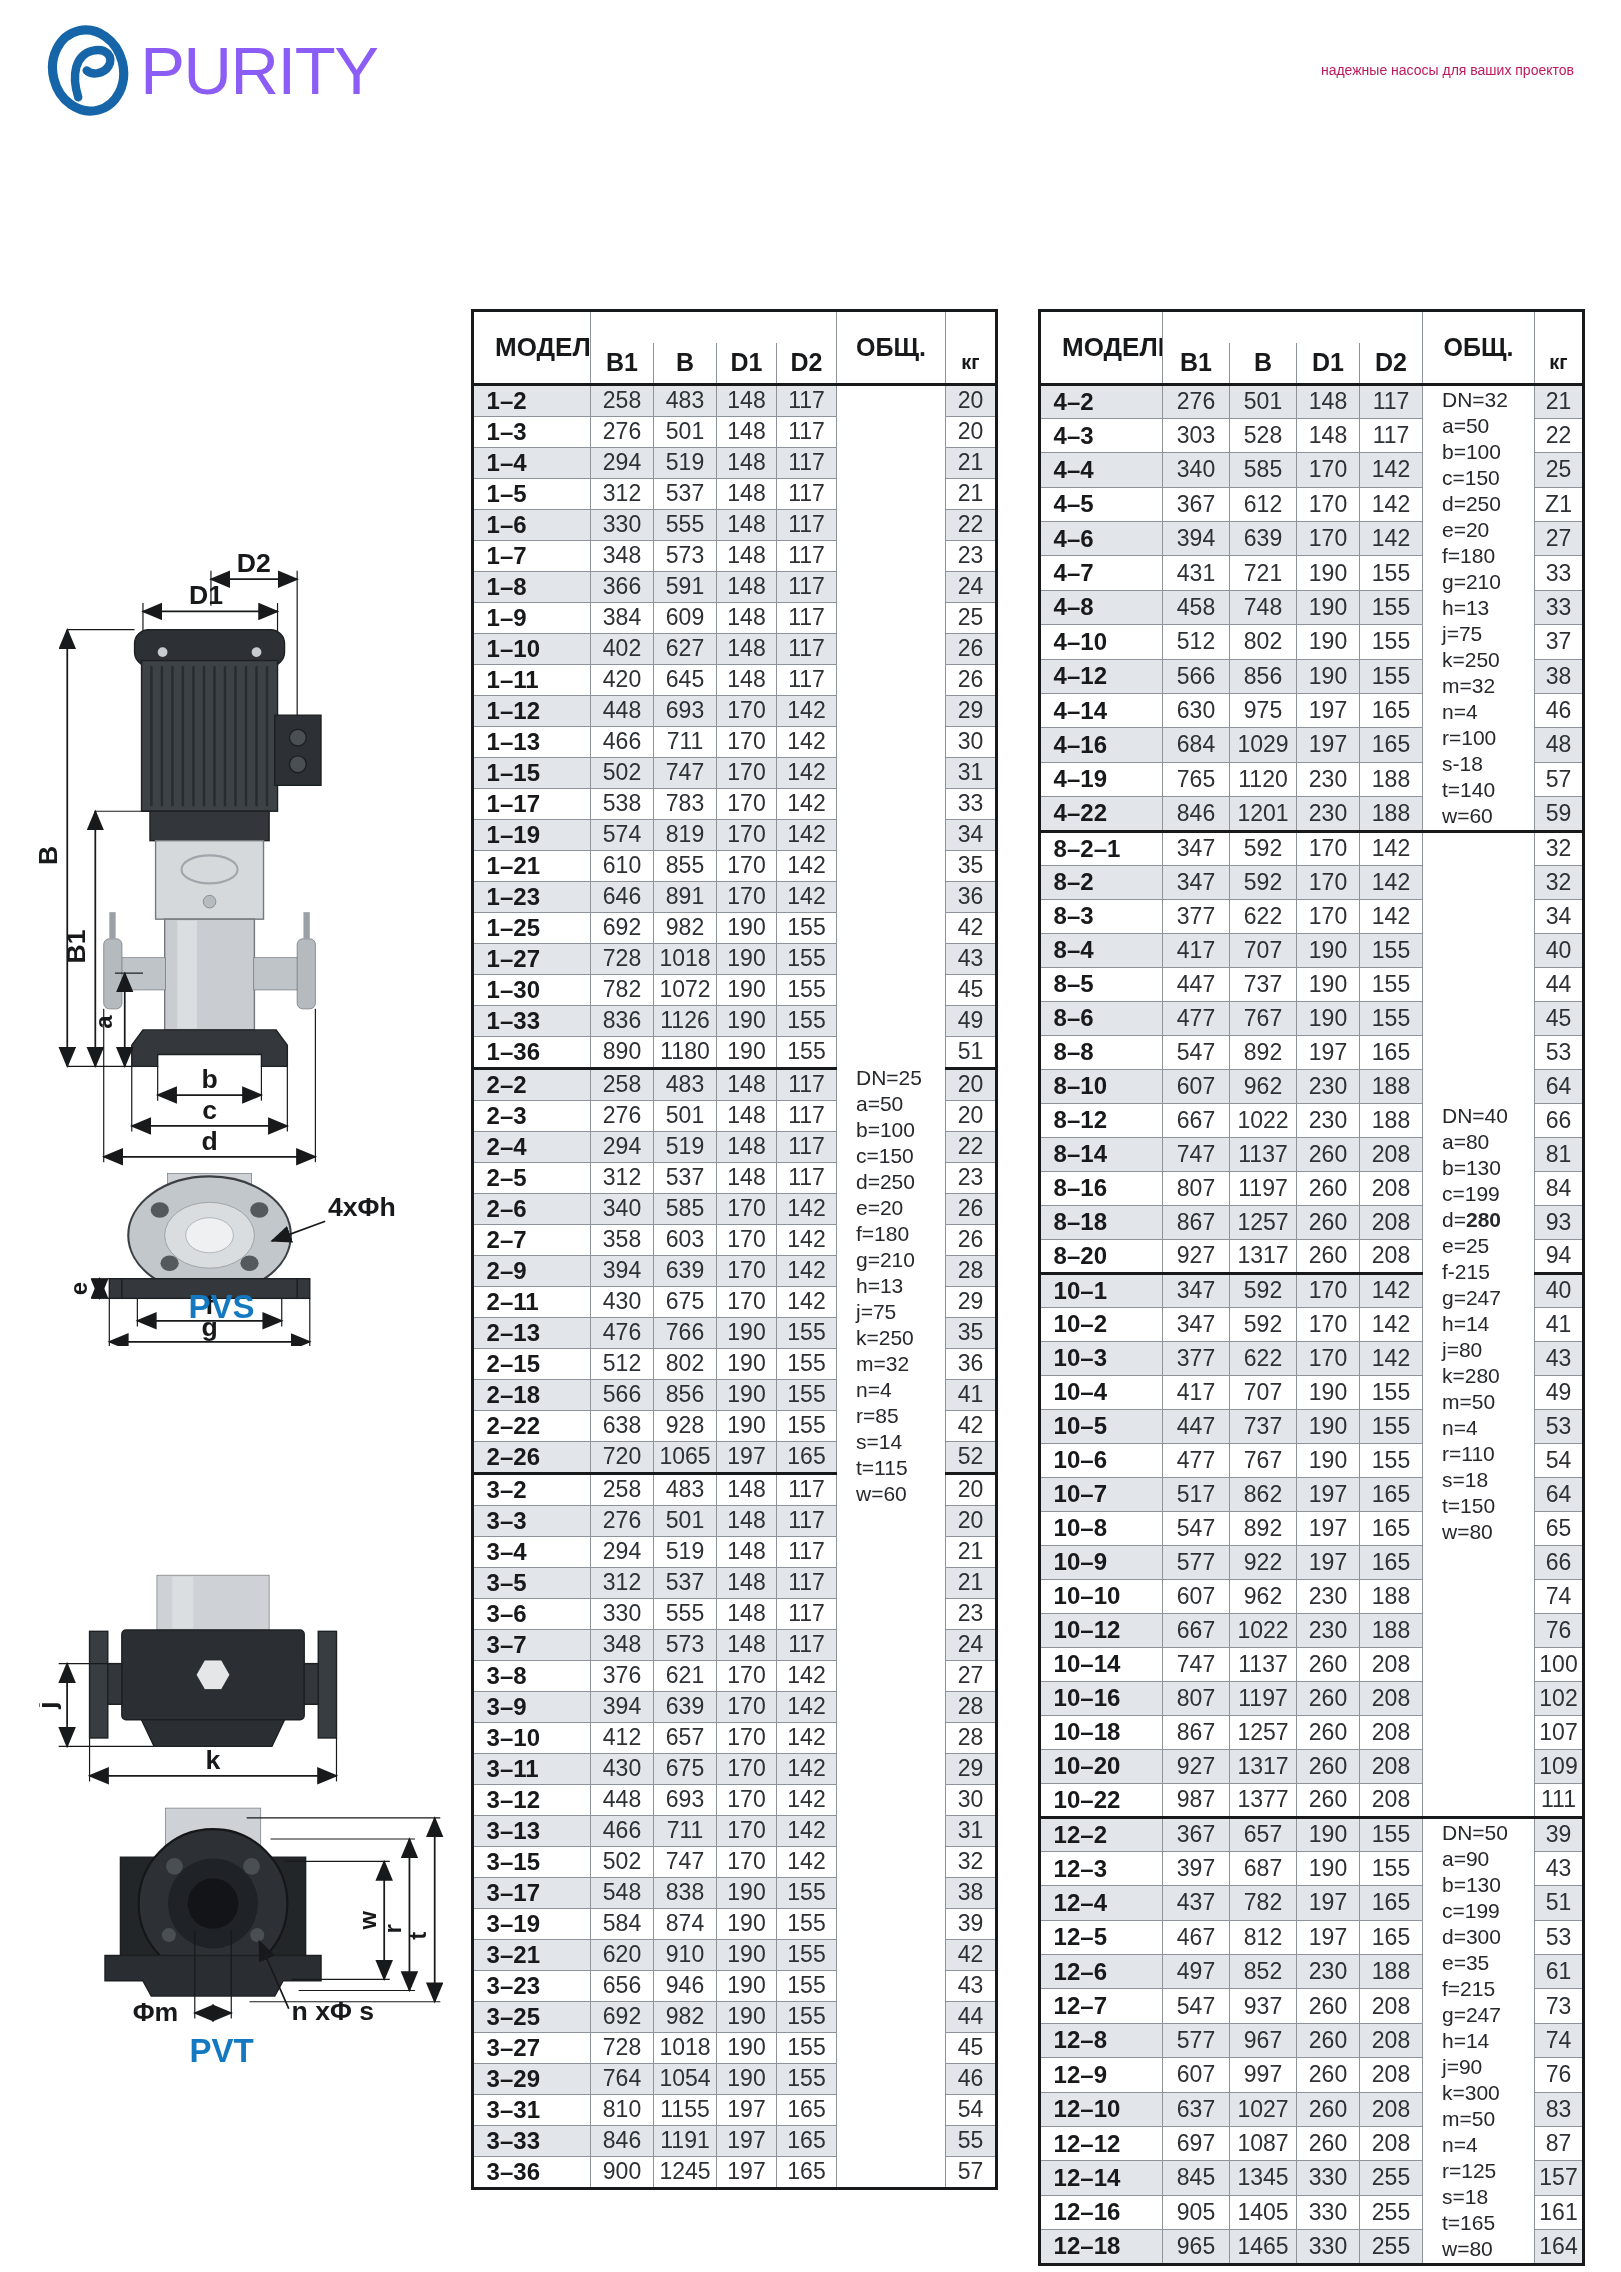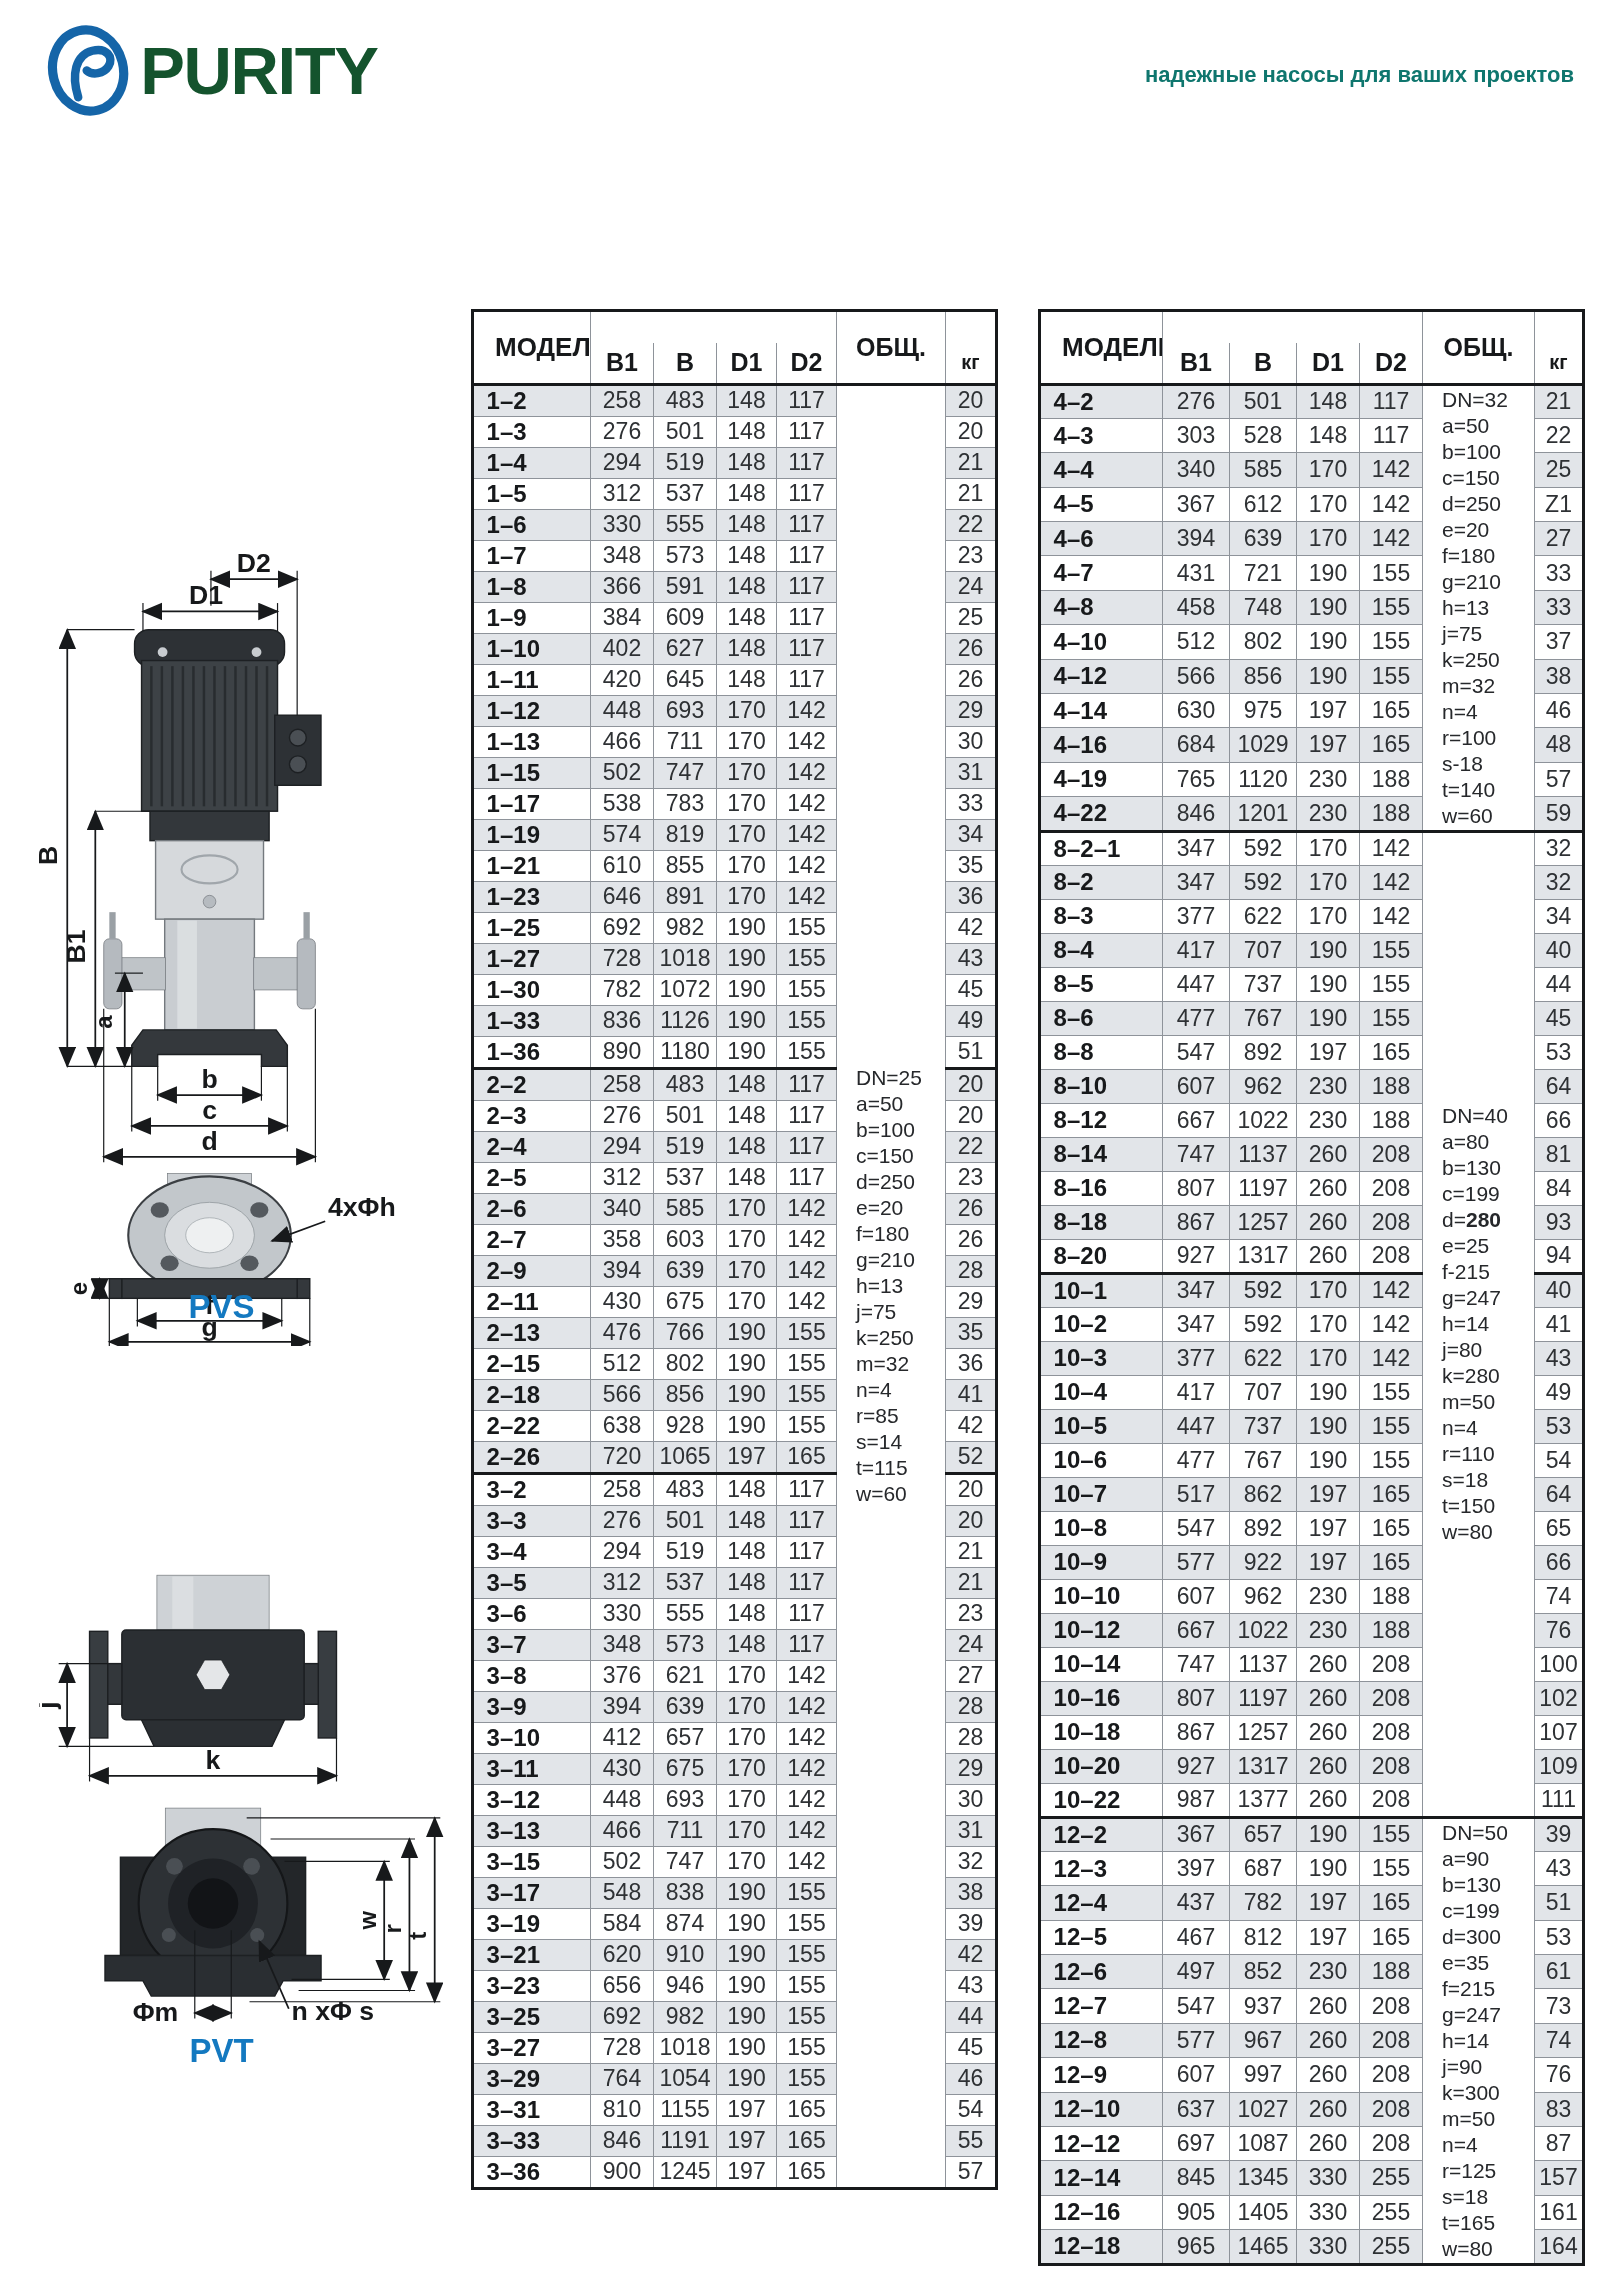--- a/index.html
+++ b/index.html
@@ -2,22 +2,22 @@
 <html style="font-size:11.2px"><head>
 <meta charset="utf-8">
 <style>
   html,body{margin:0;padding:0;background:#ffffff;}
   .page{position:relative;width:1622px;height:2273px;background:#ffffff;overflow:hidden;
         font-family:"Liberation Sans",sans-serif;}
 
   
   .logo{position:absolute;left:43px;top:24px;display:flex;align-items:center;}
   .logo-icon{width:93px;height:93px;}
-  .logo-text{font-size:67px;font-weight:bold;color:#14532d;letter-spacing:-1.4px;margin-left:4.2px;}
-  .tagline{position:absolute;right:48px;top:62px;font-size:22px;color:#0f766e;font-weight:bold;}
+  .logo-text{font-size:67px;font-weight:normal;color:#8b5cf6;letter-spacing:-1.4px;margin-left:4.2px;}
+  .tagline{position:absolute;right:48px;top:62px;font-size:14px;color:#be185d;}
 
   
   table{border-collapse:collapse;table-layout:fixed;position:absolute;background:#fff;
         border:3.5px solid #17191b;}
   #t0{left:471px;top:309px;width:523px;}
   #t1{left:1038px;top:309px;width:543px;}
   td,th{border:1.4px solid #8e939a;overflow:hidden;}
   #t0 tbody tr{height:16px;}
   #t1 tbody tr{height:34px;}
   thead tr:first-child{height:32px;}

